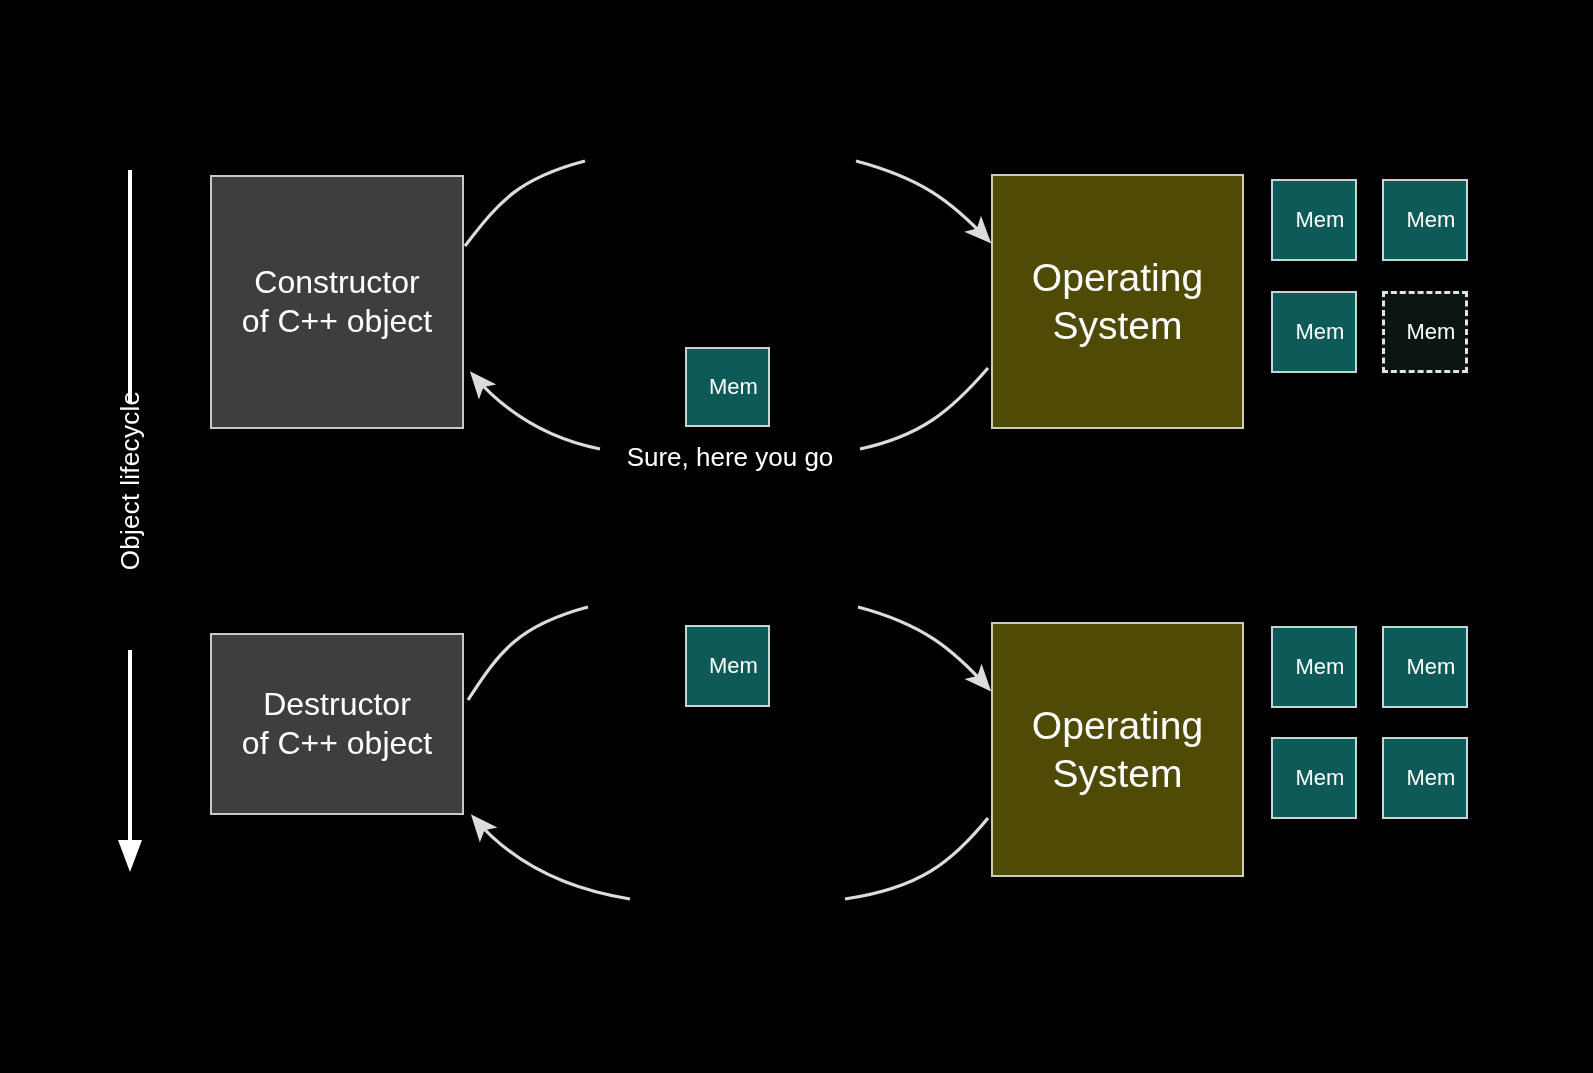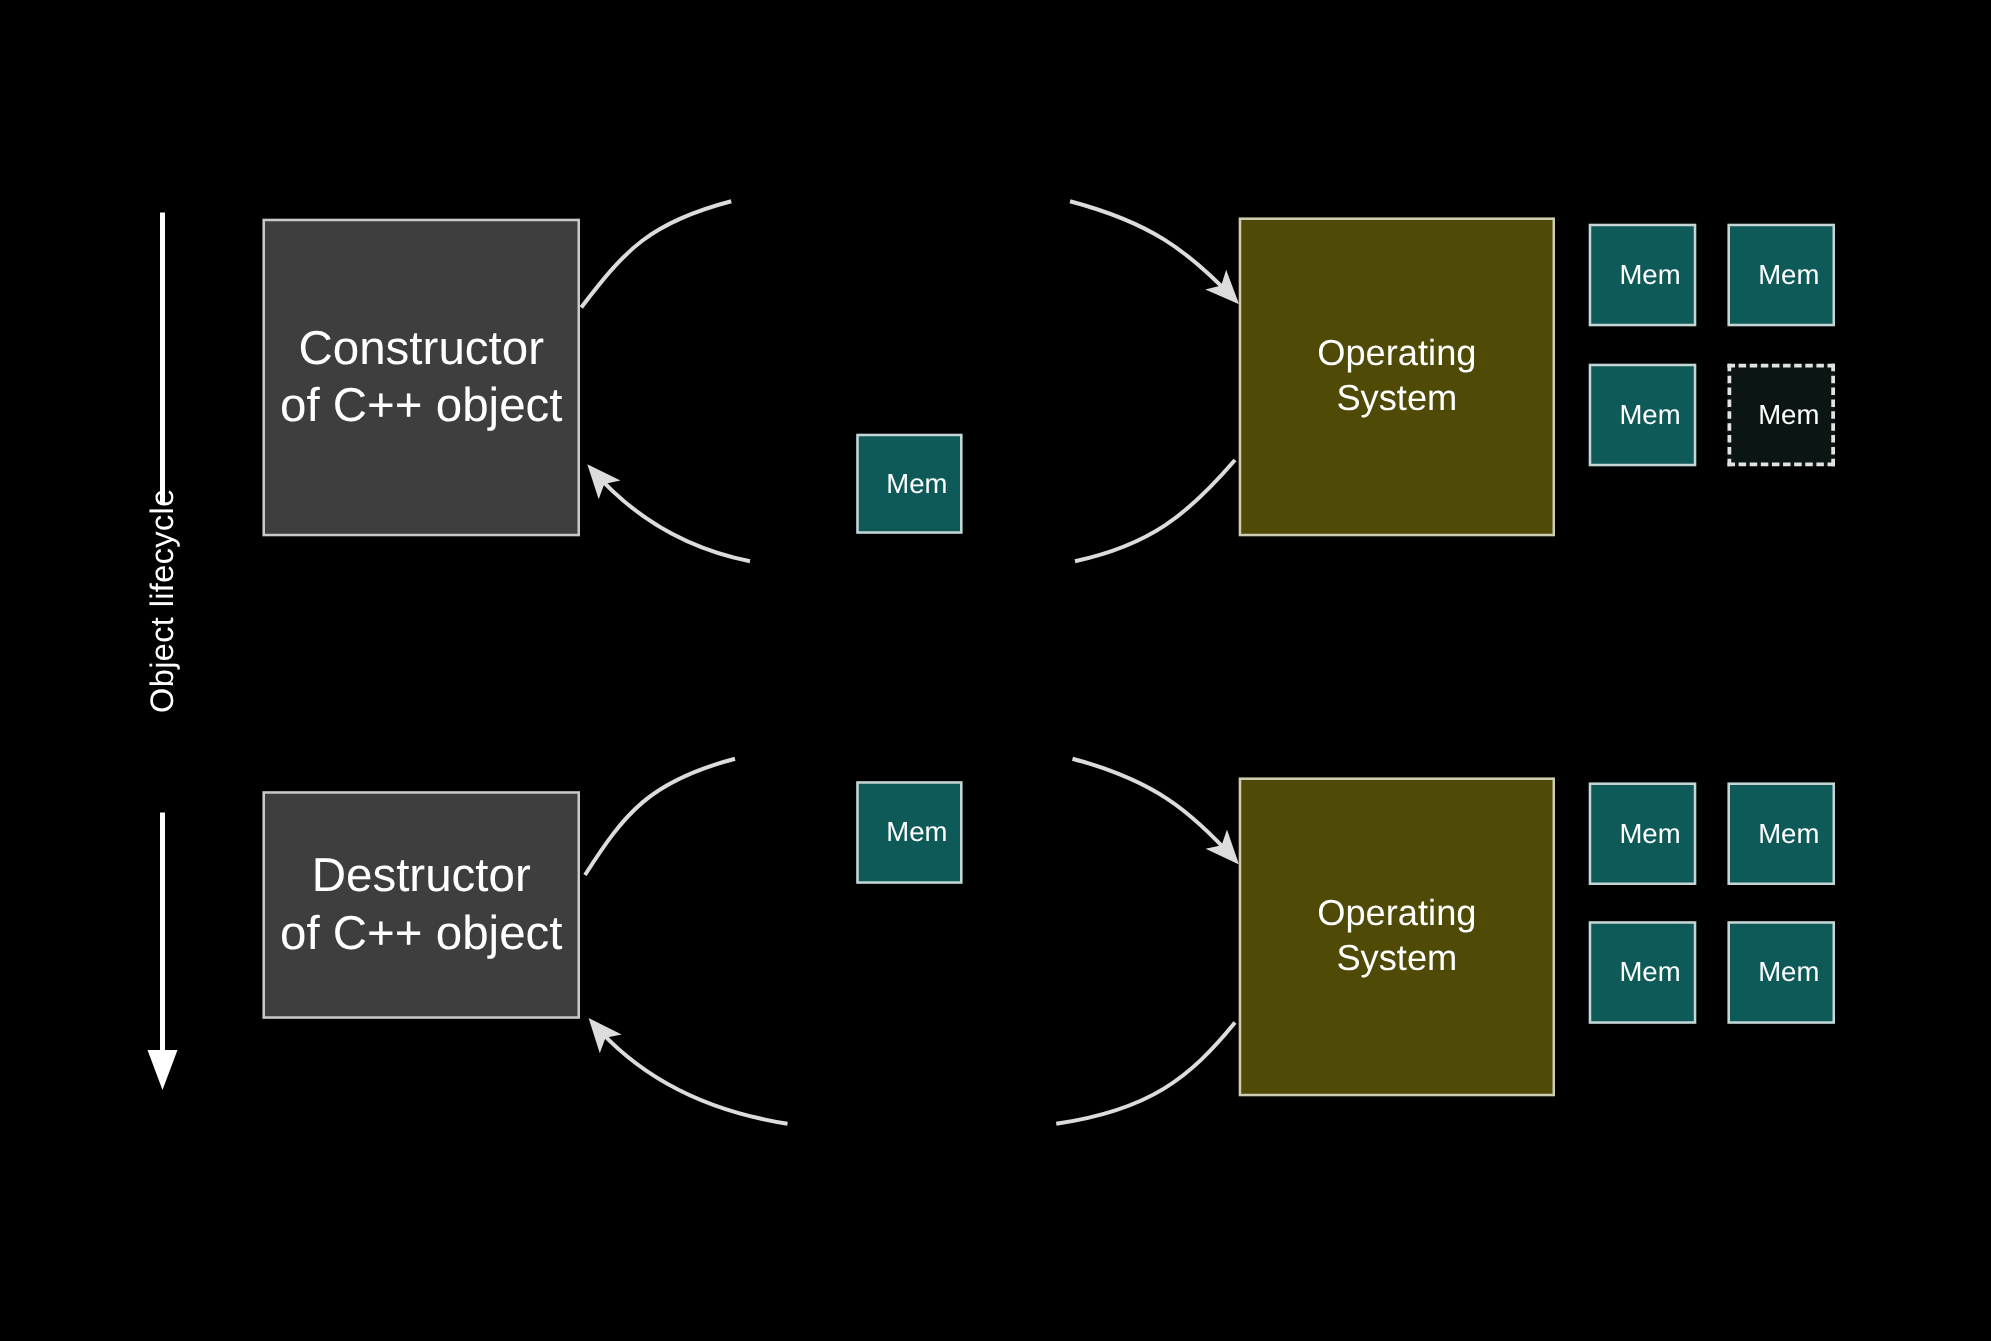--- a/index.html
+++ b/index.html
@@ -47,26 +47,26 @@
     display: flex;
     align-items: center;
     justify-content: center;
     text-align: center;
     color: #ffffff;
     line-height: 1.22;
   }
   .node-actor {
     background: #3e3e3e;
     border: 2px solid #c9c9c9;
-    font-size: 38px;
+    font-size: 32px;
   }
   .node-os {
     background: #4f4a05;
     border: 2px solid #cdcdb6;
-    font-size: 29px;
+    font-size: 39px;
   }
   .mem {
     position: absolute;
     box-sizing: border-box;
     display: flex;
     align-items: center;
     justify-content: center;
     background: #0d5a59;
     border: 2px solid #c7d4d4;
     color: #ffffff;
@@ -145,20 +145,21 @@
       <div>Constructor</div>
       <div>of C++ object</div>
     </div>
   </div>
 
 
   <div class="mem" style="left:685px; top:347px; width:85px; height:80px;">
     <span>Mem</span>
   </div>
 
+  <div class="edge-label" style="left:410px; top:442px; width:640px;">Sure, here you go</div>
 
   <div class="node node-os" style="left:991px; top:174px; width:253px; height:255px;">
     <div>
       <div>Operating</div>
       <div>System</div>
     </div>
   </div>
 
   <div class="mem" style="left:1271px; top:179px; width:86px; height:82px;">
     <span>Mem</span>

